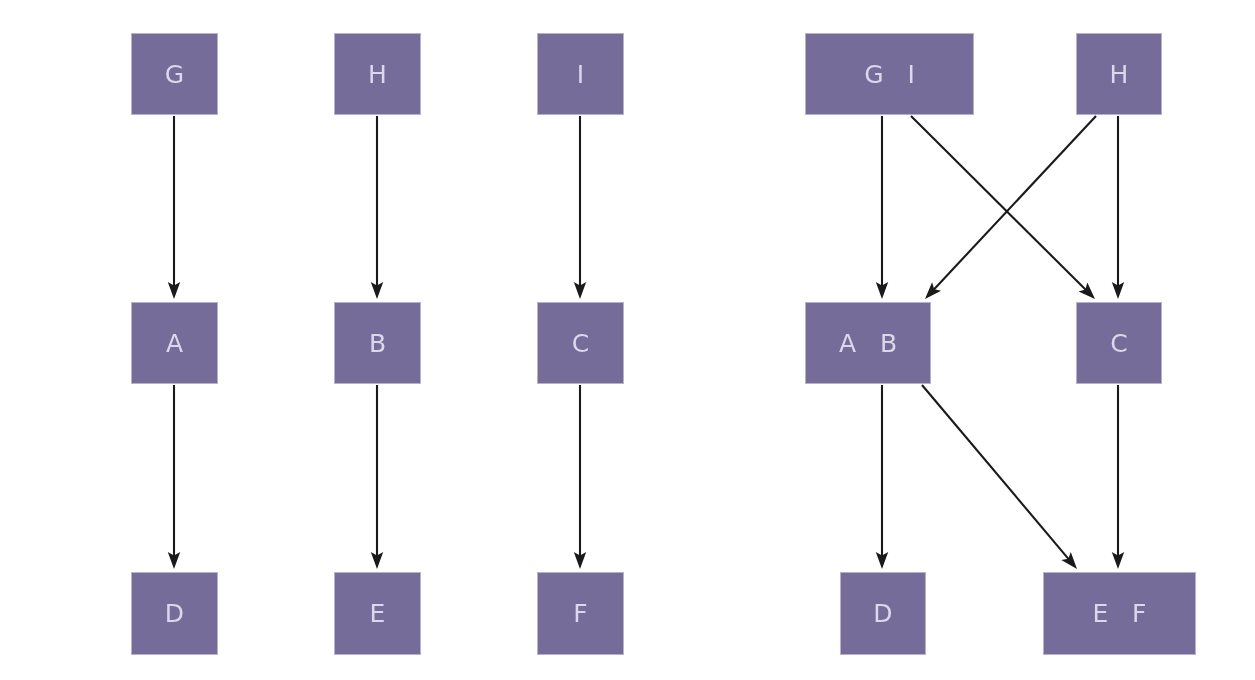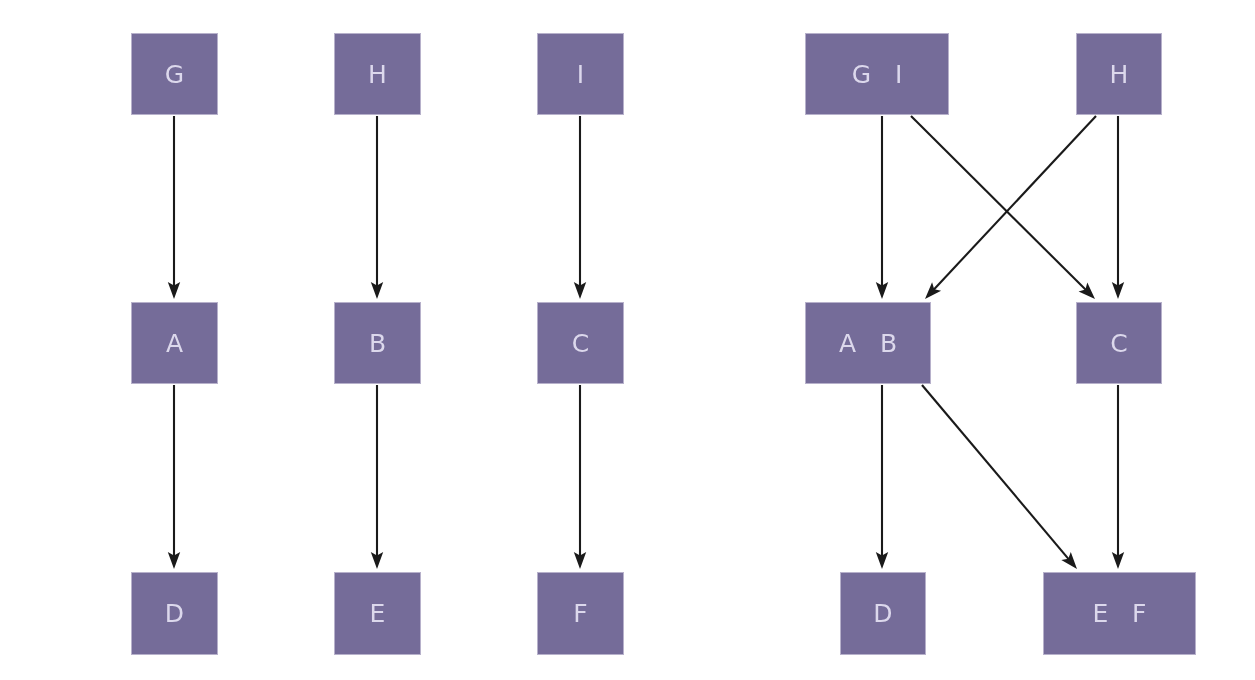--- a/index.html
+++ b/index.html
@@ -135,21 +135,21 @@
       </div>
       <div class="node-box" style="left: 131px; top: 572px; width: 87px; height: 83px;">
         <span class="node-label">D</span>
       </div>
       <div class="node-box" style="left: 334px; top: 572px; width: 87px; height: 83px;">
         <span class="node-label">E</span>
       </div>
       <div class="node-box" style="left: 537px; top: 572px; width: 87px; height: 83px;">
         <span class="node-label">F</span>
       </div>
-      <div class="node-box" style="left: 805px; top: 33px; width: 144px; height: 82px;">
+      <div class="node-box" style="left: 805px; top: 33px; width: 169px; height: 82px;">
         <span class="node-label multi">G   I</span>
       </div>
       <div class="node-box" style="left: 1076px; top: 33px; width: 86px; height: 82px;">
         <span class="node-label">H</span>
       </div>
       <div class="node-box" style="left: 805px; top: 302px; width: 126px; height: 82px;">
         <span class="node-label multi">A   B</span>
       </div>
       <div class="node-box" style="left: 1076px; top: 302px; width: 86px; height: 82px;">
         <span class="node-label">C</span>

